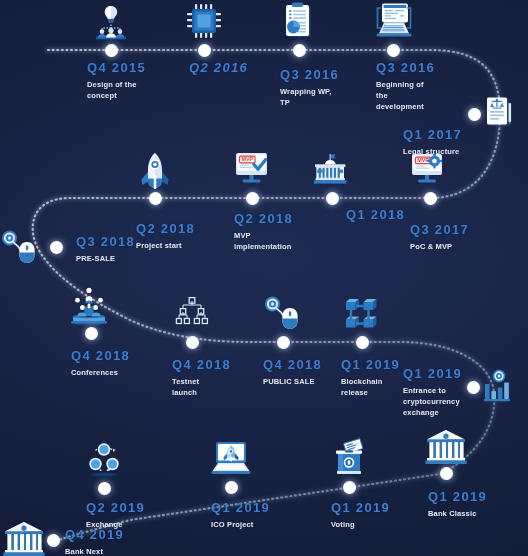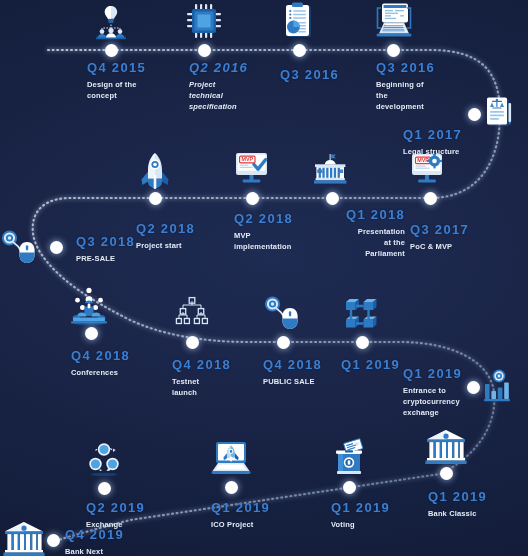--- a/index.html
+++ b/index.html
@@ -497,40 +497,39 @@
   </svg>
     </div>
   </div>
 <div id="labels-layer">
     <div class="label" style="left: 87px; top: 60px;">
       <div class="date">Q4 2015</div>
       <div class="desc">Design of the<br>concept</div>
     </div>
     <div class="label" style="left: 189px; top: 60px; font-style: italic;">
       <div class="date">Q2 2016</div>
-      <div class="desc">Project<br>technical<br>specification</div>
     </div>
     <div class="label" style="left: 280px; top: 67px;">
       <div class="date">Q3 2016</div>
+      <div class="desc">Wrapping WP,<br>TP</div>
     </div>
     <div class="label" style="left: 376px; top: 60px;">
       <div class="date">Q3 2016</div>
       <div class="desc">Beginning of<br>the<br>development</div>
     </div>
     <div class="label" style="left: 403px; top: 101px; margin-top: 26px;">
       <div class="date">Q1 2017</div>
       <div class="desc">Legal structure</div>
     </div>
     <div class="label" style="left: 410px; top: 222px;">
       <div class="date">Q3 2017</div>
       <div class="desc">PoC &amp; MVP</div>
     </div>
     <div class="label" style="left: 310px; top: 207px; text-align: right;">
       <div class="date">Q1 2018</div>
-      <div class="desc">Presentation<br>at the<br>Parliament</div>
     </div>
     <div class="label" style="left: 234px; top: 211px;">
       <div class="date">Q2 2018</div>
       <div class="desc">MVP<br>implementation</div>
     </div>
     <div class="label" style="left: 136px; top: 221px;">
       <div class="date">Q2 2018</div>
       <div class="desc">Project start</div>
     </div>
     <div class="label" style="left: 76px; top: 234px;">
@@ -544,20 +543,21 @@
     <div class="label" style="left: 172px; top: 357px;">
       <div class="date">Q4 2018</div>
       <div class="desc">Testnet<br>launch</div>
     </div>
     <div class="label" style="left: 263px; top: 357px;">
       <div class="date">Q4 2018</div>
       <div class="desc">PUBLIC SALE</div>
     </div>
     <div class="label" style="left: 341px; top: 357px;">
       <div class="date">Q1 2019</div>
+      <div class="desc">Blockchain<br>release</div>
     </div>
     <div class="label" style="left: 403px; top: 366px;">
       <div class="date">Q1 2019</div>
       <div class="desc">Entrance to<br>cryptocurrency<br>exchange</div>
     </div>
     <div class="label" style="left: 428px; top: 489px;">
       <div class="date">Q1 2019</div>
       <div class="desc">Bank Classic</div>
     </div>
     <div class="label" style="left: 331px; top: 500px;">

